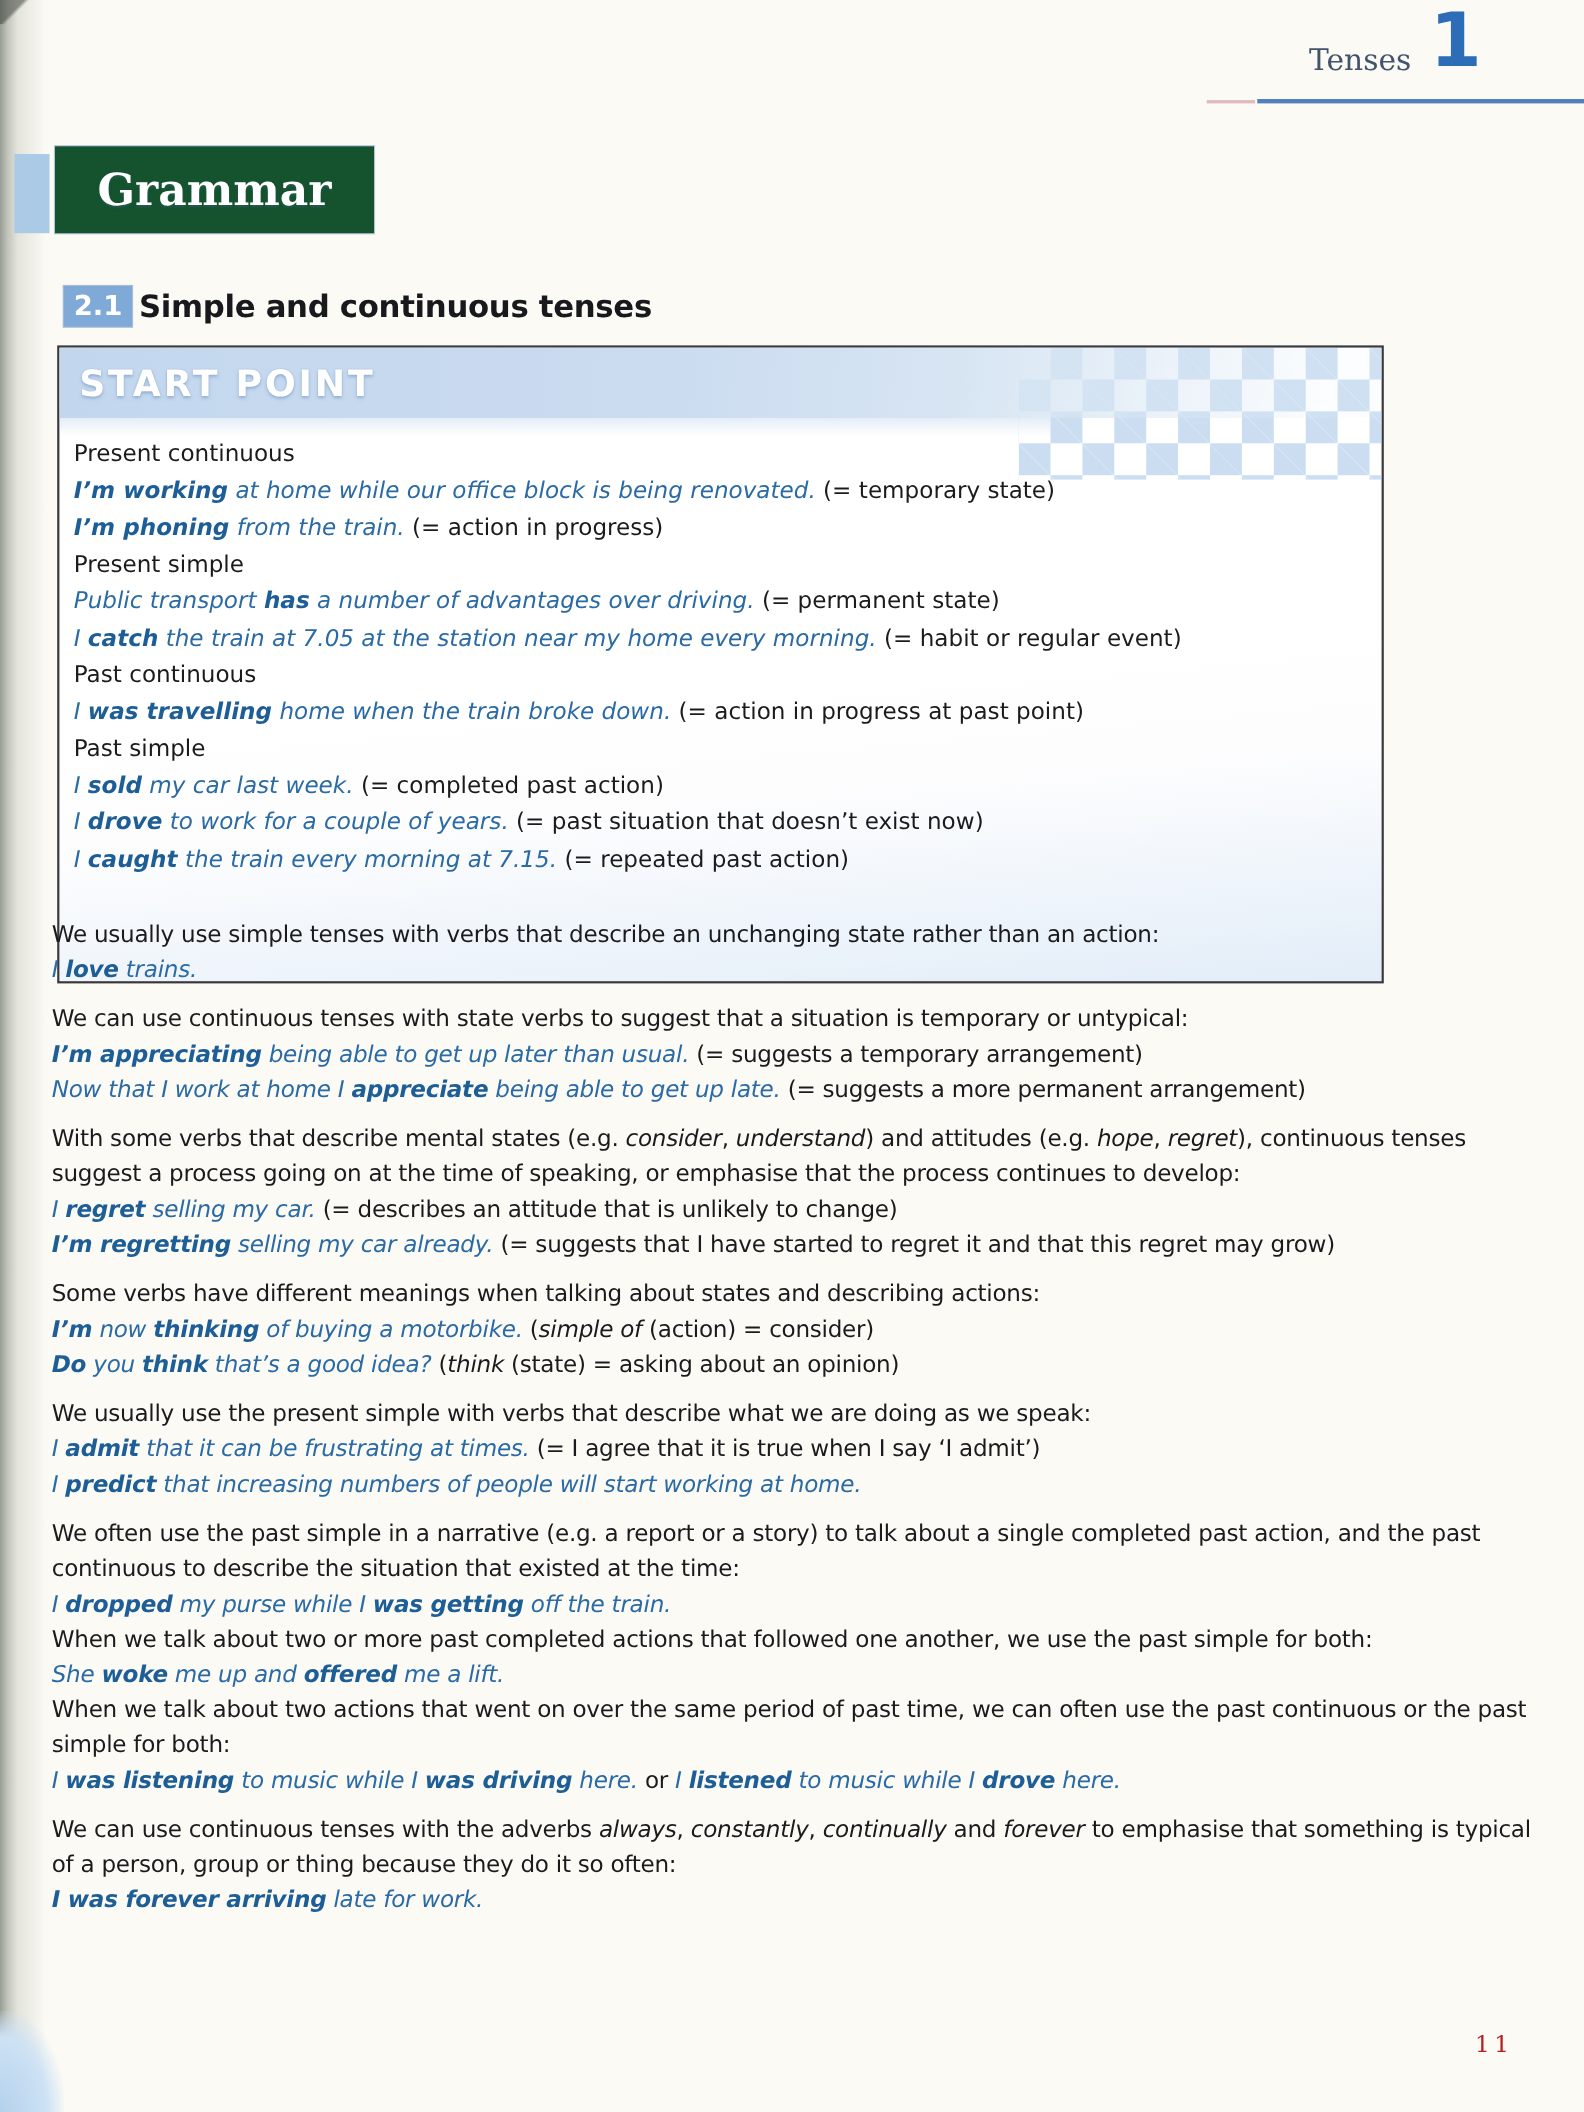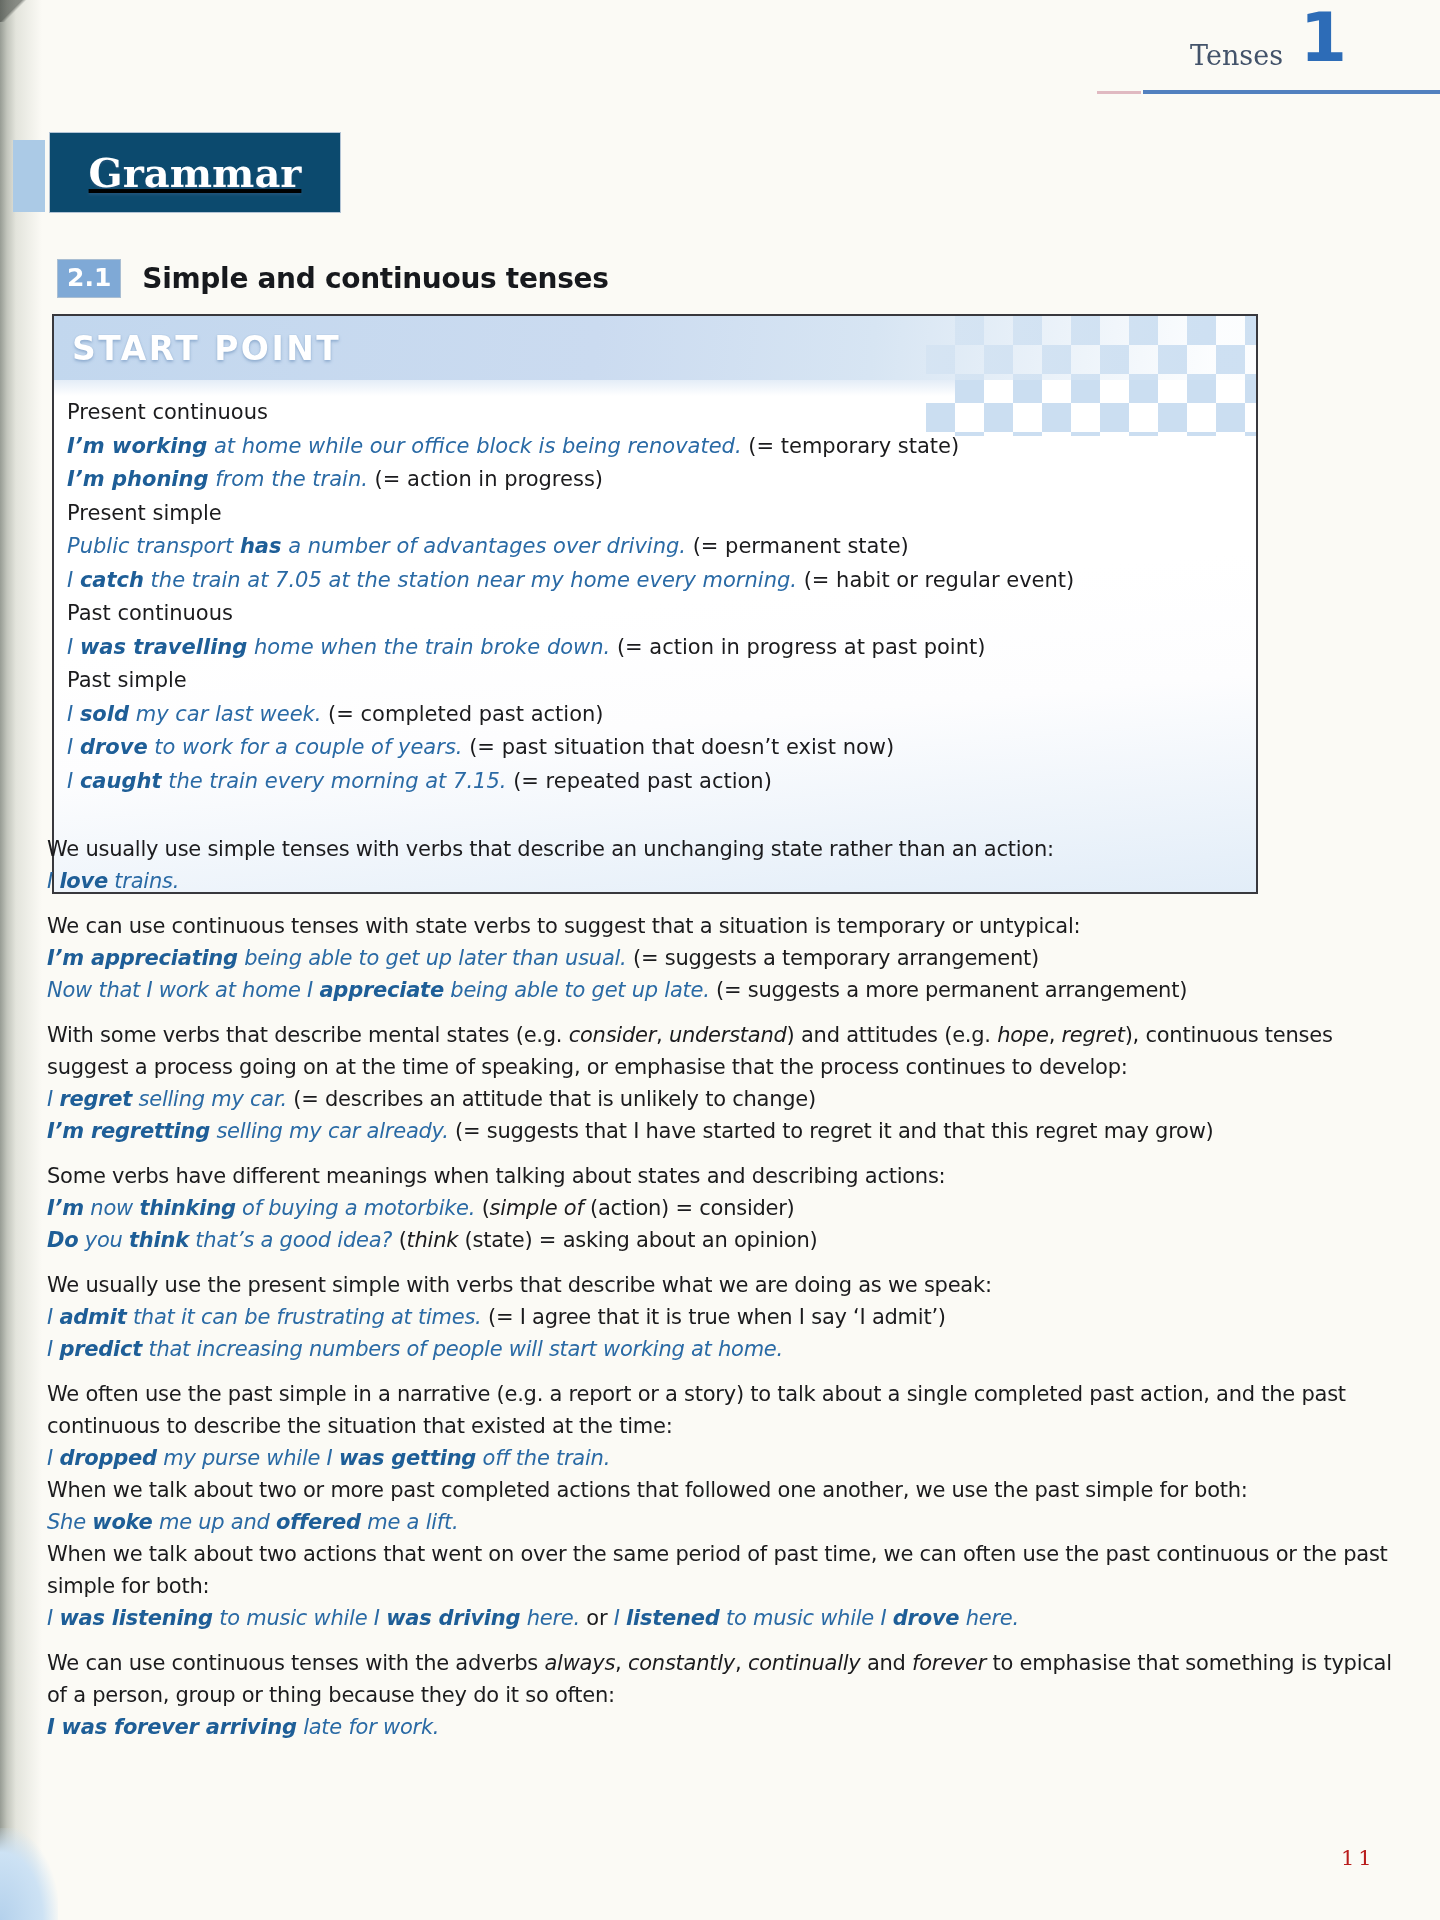--- a/index.html
+++ b/index.html
@@ -18,27 +18,27 @@
   .chapter-label{position:absolute;right:157px;top:40px;font-family:"DejaVu Serif",serif;
     font-size:27px;color:#43536a;}
   .chapter-number{position:absolute;right:93px;top:4px;font-size:68px;font-weight:bold;
     color:#2d6cb7;line-height:1;}
   .header-rule{position:absolute;top:90px;left:1143px;right:0;height:4px;background:#5280bf;}
   .header-rule::before{content:"";position:absolute;left:-46px;top:1px;width:44px;height:3px;
     background:#d9a9b4;opacity:.8;}
 
   
   .accent-strip{position:absolute;left:13px;top:140px;width:32px;height:72px;background:#abcae6;}
-  .grammar-box{position:absolute;left:50px;top:133px;width:290px;height:79px;background:#0c4a6e;
-    display:flex;align-items:center;justify-content:center;box-shadow:0 0 0 1px rgba(90,130,175,.45);text-decoration:underline;}
+  .grammar-box{position:absolute;left:50px;top:133px;width:290px;height:79px;background:#14532d;
+    display:flex;align-items:center;justify-content:center;box-shadow:0 0 0 1px rgba(90,130,175,.45);}
   .grammar-box span{font-family:"DejaVu Serif",serif;font-weight:bold;font-size:40px;color:#ffffff;
     text-shadow:0 2px 2px rgba(70,100,140,.35);}
 
   
-  .unit-heading{position:absolute;left:58px;top:260px;display:flex;align-items:center;gap:22px;}
+  .unit-heading{position:absolute;left:58px;top:260px;display:flex;align-items:center;gap:6px;}
   .unit-badge{background:#7fa9d6;color:#fff;font-weight:bold;font-size:25px;padding:3px 9px 5px;
     box-shadow:0 0 0 1px rgba(90,130,175,.5);}
   .unit-title{font-size:28px;font-weight:bold;color:#17191d;margin:0;letter-spacing:-0.3px;}
 
   
   .start-point{position:absolute;left:52px;top:314px;width:1206px;height:580px;
     border:2px solid #38383d;background:linear-gradient(175deg,#ffffff 50%,#fdfdfe 68%,#e2edf8 100%);
     overflow:hidden;box-sizing:border-box;}
   .sp-checker{position:absolute;top:0;right:0;width:330px;height:120px;opacity:.6;
     background-image:

